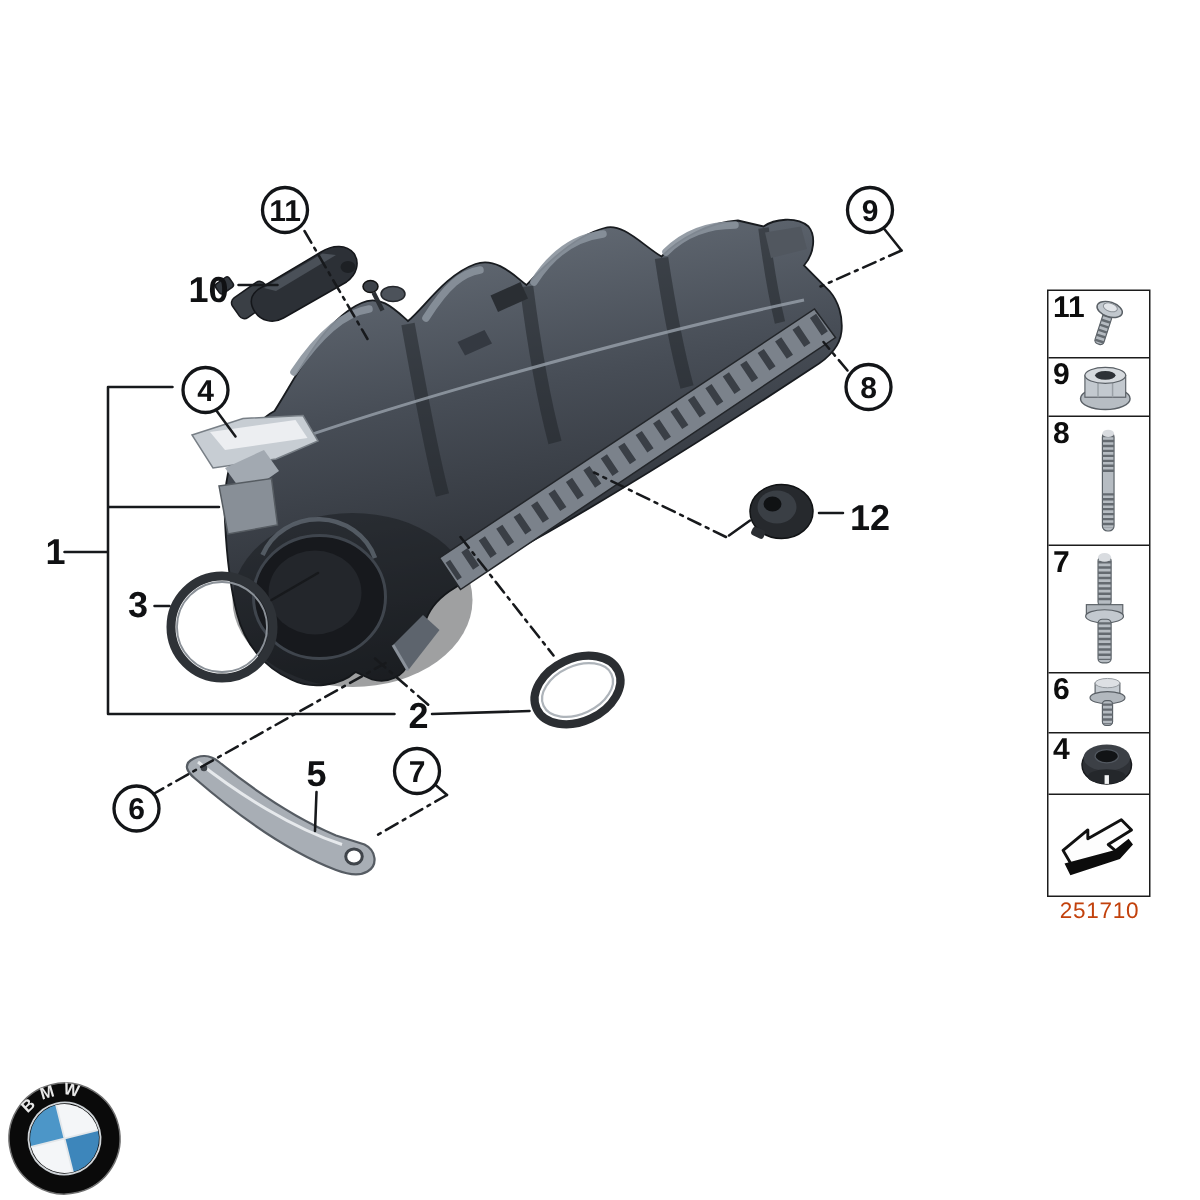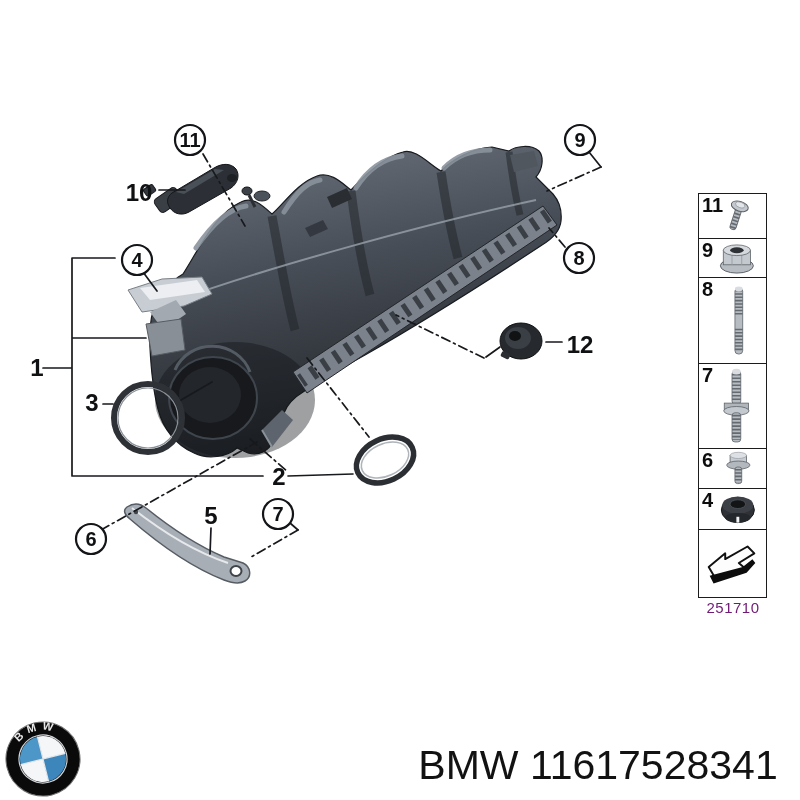--- a/index.html
+++ b/index.html
@@ -13,21 +13,21 @@
   .ldd{stroke:#17191c;stroke-width:1.7;fill:none;stroke-linecap:round;stroke-dasharray:9 4 2 4;}
   
   #legend{position:absolute;left:698px;top:193px;width:69px;height:405px;
           border:1.5px solid #1c1c1c;box-sizing:border-box;background:#fff;
           display:flex;flex-direction:column;}
   .lrow{position:relative;border-top:1.5px solid #1c1c1c;box-sizing:border-box;
         display:flex;align-items:center;justify-content:center;}
   .lrow:first-child{border-top:none;}
   .lnum{position:absolute;top:0;left:3px;font-weight:700;font-size:20px;color:#0d0d0d;line-height:22px;}
   #legend-code{position:absolute;left:694px;top:599px;width:78px;text-align:center;
-               font-size:15px;letter-spacing:.5px;color:#701a75;}
+               font-size:15px;letter-spacing:.5px;color:#c2410c;}
   
   #footer-text{position:absolute;left:402px;top:742px;width:392px;text-align:center;
                font-size:41px;line-height:46px;color:#121212;white-space:nowrap;}
   #bmw-logo{position:absolute;left:2px;top:718px;}
 </style>
 </head>
 <body>
 
 <div id="page">
 
@@ -274,15 +274,14 @@
         <path d="M 43,758 L 43,735 A 23 23 0 0 1 66,758 Z" fill="#f4f6f8"></path>
         <path d="M 43,758 L 20,758 A 23 23 0 0 0 43,781 Z" fill="#f4f6f8"></path>
         <path d="M 43,758 L 43,781 A 23 23 0 0 0 66,758 Z" fill="#3d86bb"></path>
         <path d="M 20,758 H 66 M 43,735 V 781" stroke="#e3e7ea" stroke-width="1.2" fill="none"></path>
       </g>
       <text font-size="11" font-weight="700" fill="#e8e8e8" letter-spacing="5" text-anchor="middle">
         <textPath href="#bmwArc" startOffset="50%">BMW</textPath>
       </text>
     </g>
   </svg>
-  <div id="footer-text">BMW 11617528341</div>
 
 </div>
 
 </body></html>

